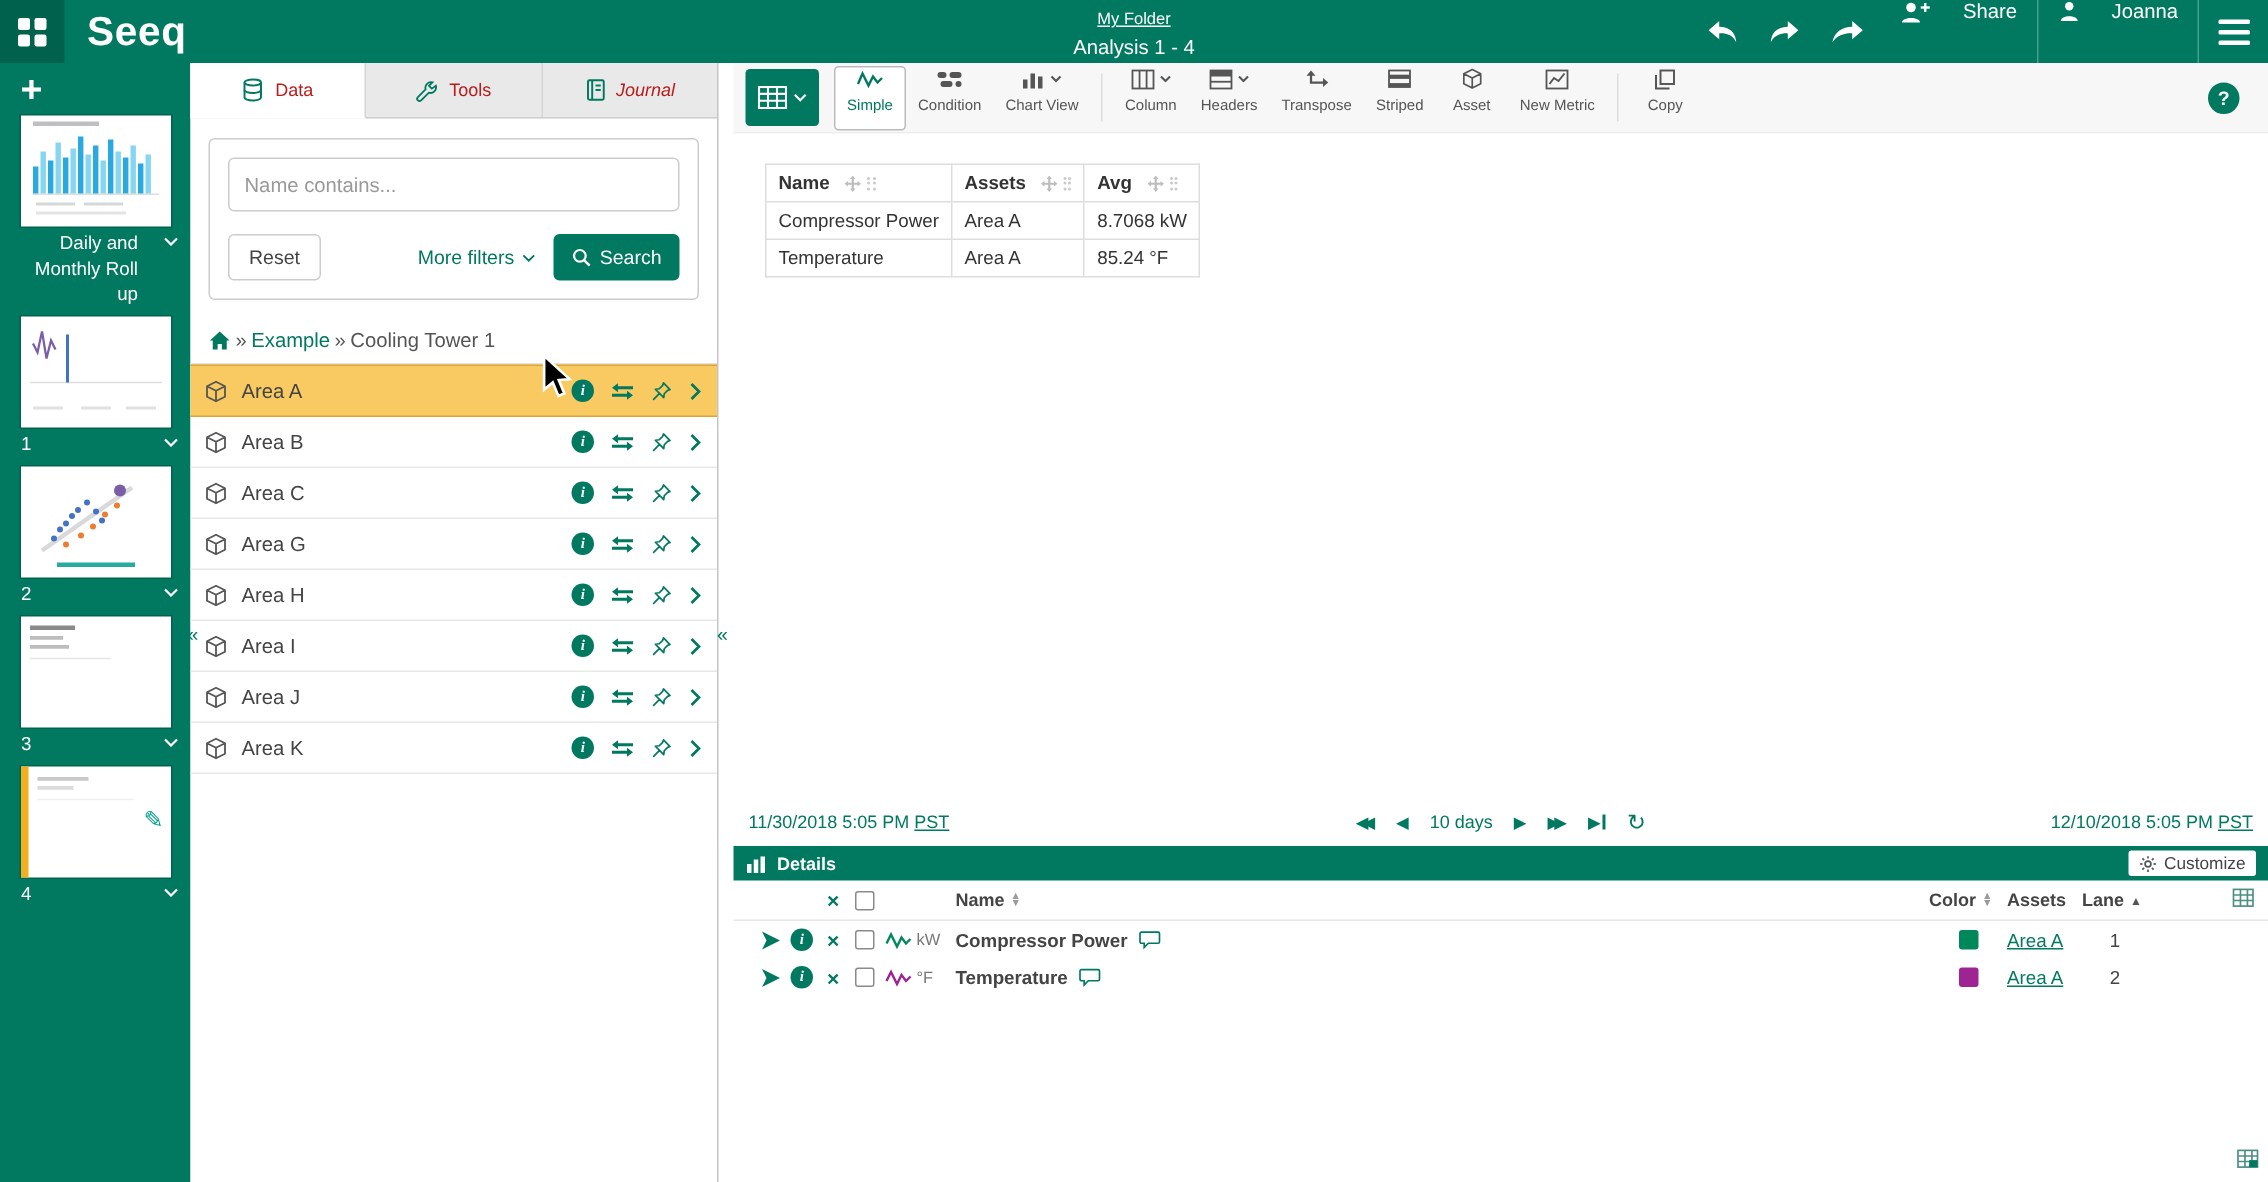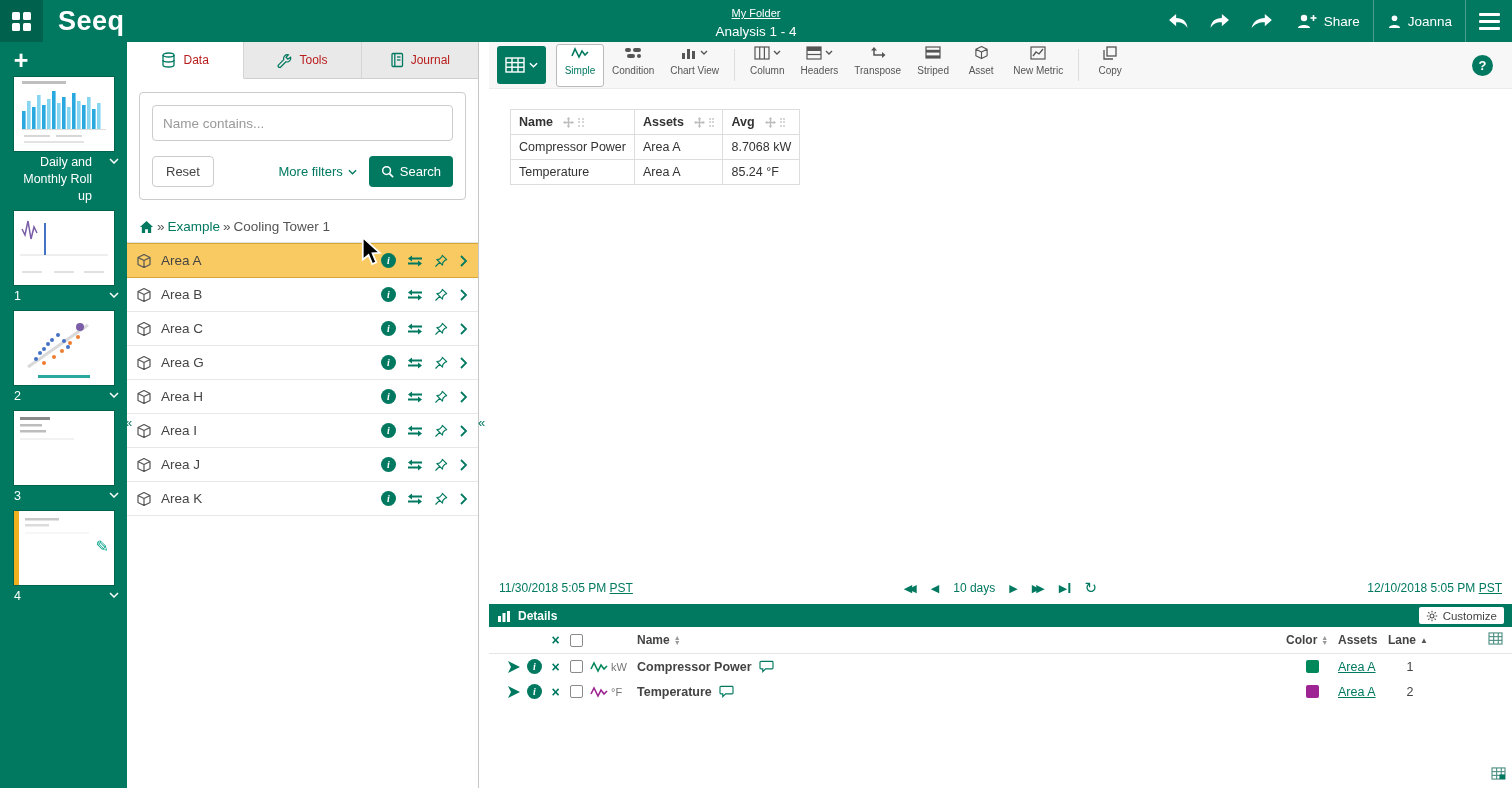--- a/index.html
+++ b/index.html
@@ -13,21 +13,21 @@
   .apps-btn { width:43px; height:42px; background:#00624c; display:flex; align-items:center;
               justify-content:center; cursor:pointer; flex-shrink:0; }
   .apps-grid { display:grid; grid-template-columns:8px 8px; gap:3px; }
   .apps-grid span { width:8px; height:8px; background:#fff; border-radius:1.5px; }
   .logo { font-size:27px; font-weight:bold; letter-spacing:.5px; margin-left:15px; }
   .header-center { position:absolute; left:50%; transform:translateX(-50%); text-align:center; line-height:15px; }
   .folder-link { font-size:11px; text-decoration:underline; cursor:pointer; display:block; margin-top:3px; }
   .doc-title { font-size:13.5px; display:block; margin-top:3px; }
   .header-right { margin-left:auto; display:flex; align-items:center; height:100%; }
   .hdr-icon { padding:0 9px; display:flex; align-items:center; cursor:pointer; }
-  .share-btn,.user-btn { display:flex; align-items:center; gap:6px; font-size:13.5px; padding:0 13px; height:100%; cursor:pointer; }
+  .share-btn,.user-btn { display:flex; align-items:flex-start; gap:21px; font-size:13.5px; padding:0 13px; height:100%; cursor:pointer; }
   .hdr-divider { width:1px; height:42px; background:rgba(255,255,255,.28); }
   .hamburger { width:46px; height:42px; display:flex; flex-direction:column; justify-content:center;
                align-items:center; gap:4px; cursor:pointer; }
   .hamburger span { width:21px; height:3px; background:#fff; border-radius:1px; }
 
   
   .rail { position:absolute; top:42px; left:0; width:127px; height:746px; background:#007960; }
   .add-btn { color:#fff; font-size:25px; font-weight:bold; width:26px; height:26px; line-height:26px;
              text-align:center; margin:5px 0 0 8px; cursor:pointer; }
   .thumb { width:100px; height:74px; background:#fff; margin:4px 0 0 14px; position:relative;
@@ -38,21 +38,21 @@
              font-size:12.5px; line-height:17px; padding:3px 8px 2px 14px; cursor:pointer;text-align:right; }
   .caption .cap-label { max-width:78px; }
   .cap-chev { margin-top:4px; flex-shrink:0; }
 
   
   .panel { position:absolute; top:42px; left:127px; width:352px; height:746px; background:#fff;
            border-right:1px solid #c6c6c6; }
   .tabs { display:flex; height:37px; background:#e9e9e9; border-bottom:1px solid #cfcfcf; }
   .tab { flex:1; display:flex; align-items:center; justify-content:center; gap:7px; font-size:12px;
          color:#b91c1c; cursor:pointer; border-right:1px solid #d5d5d5; }
-  .tab:last-child { border-right:none; }
+  .tab:last-child { border-right:none;font-style:italic; }
   .tab.active { background:#fff; border-bottom:1px solid #fff; margin-bottom:-1px; }
   .search-box { margin:13px 12px 10px; border:1px solid #ccc; border-radius:4px; padding:12px; }
   .search-input { width:100%; height:36px; border:1px solid #ccc; border-radius:4px; padding:0 10px;
                   font-size:13.5px; color:#555; font-family:inherit; outline:none; }
   .search-input::placeholder { color:#999; }
   .search-row { display:flex; margin-top:15px; }
   .reset-btn { padding:7px 13px; background:#fff; border:1px solid #ccc; border-radius:4px;
                font-size:13px; color:#444; cursor:pointer; font-family:inherit; }
   .more-filters { margin-left:auto; color:#007960; font-size:13px; cursor:pointer; display:flex;
                   align-items:center; gap:5px; }
@@ -105,21 +105,21 @@
   .time-controls { position:absolute; left:50%; transform:translateX(-50%); display:flex;
                    align-items:center; gap:14px; }
   .tc { cursor:pointer; display:flex; align-items:center; font-size:11px; }
   .tc.dbl { letter-spacing:-4px; padding-right:4px; }
   .tc .endbar { width:2.5px; height:10px; background:#007960; margin-left:1px; }
   .tc.refresh { font-size:15px; }
   .duration-label { cursor:pointer; font-size:12px; }
   .date-right { margin-left:auto; }
 
   
-  .details { height:184px; flex-shrink:0; display:flex; flex-direction:column; position:relative; }
+  .details { height:224px; flex-shrink:0; display:flex; flex-direction:column; position:relative; }
   .details-hdr { height:23px; background:#007960; color:#fff; display:flex; align-items:center;
                  padding:0 8px; font-size:12px; font-weight:bold; gap:7px; flex-shrink:0; }
   .customize-btn { margin-left:auto; background:#fff; color:#444; font-weight:normal; font-size:11.5px;
                    border-radius:2px; padding:2.5px 7px; display:flex; align-items:center; gap:5px;
                    cursor:pointer; border:none; font-family:inherit; }
   .dgrid { display:grid; grid-template-columns:14px 21px 21px 21px 21px 24px 26px 1fr 52px 50px 44px 80px;
            align-items:center; }
   .dtable-hdr { height:27px; border-bottom:1px solid #e5e5e5; font-size:12px; color:#444; }
   .drow { height:25px; font-size:12.5px; color:#444; }
   .dcell { display:flex; align-items:center; justify-content:center; }

